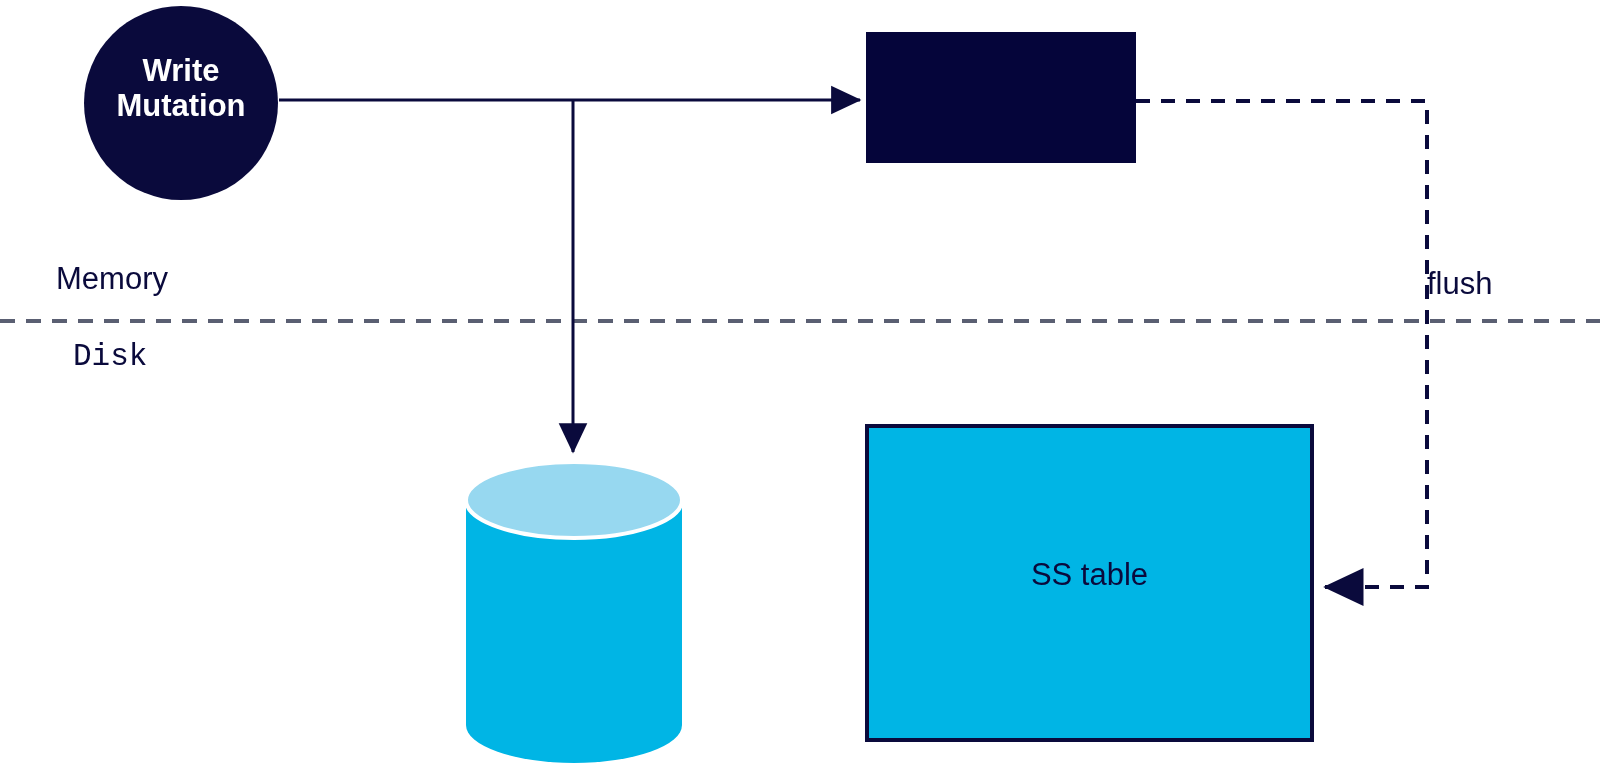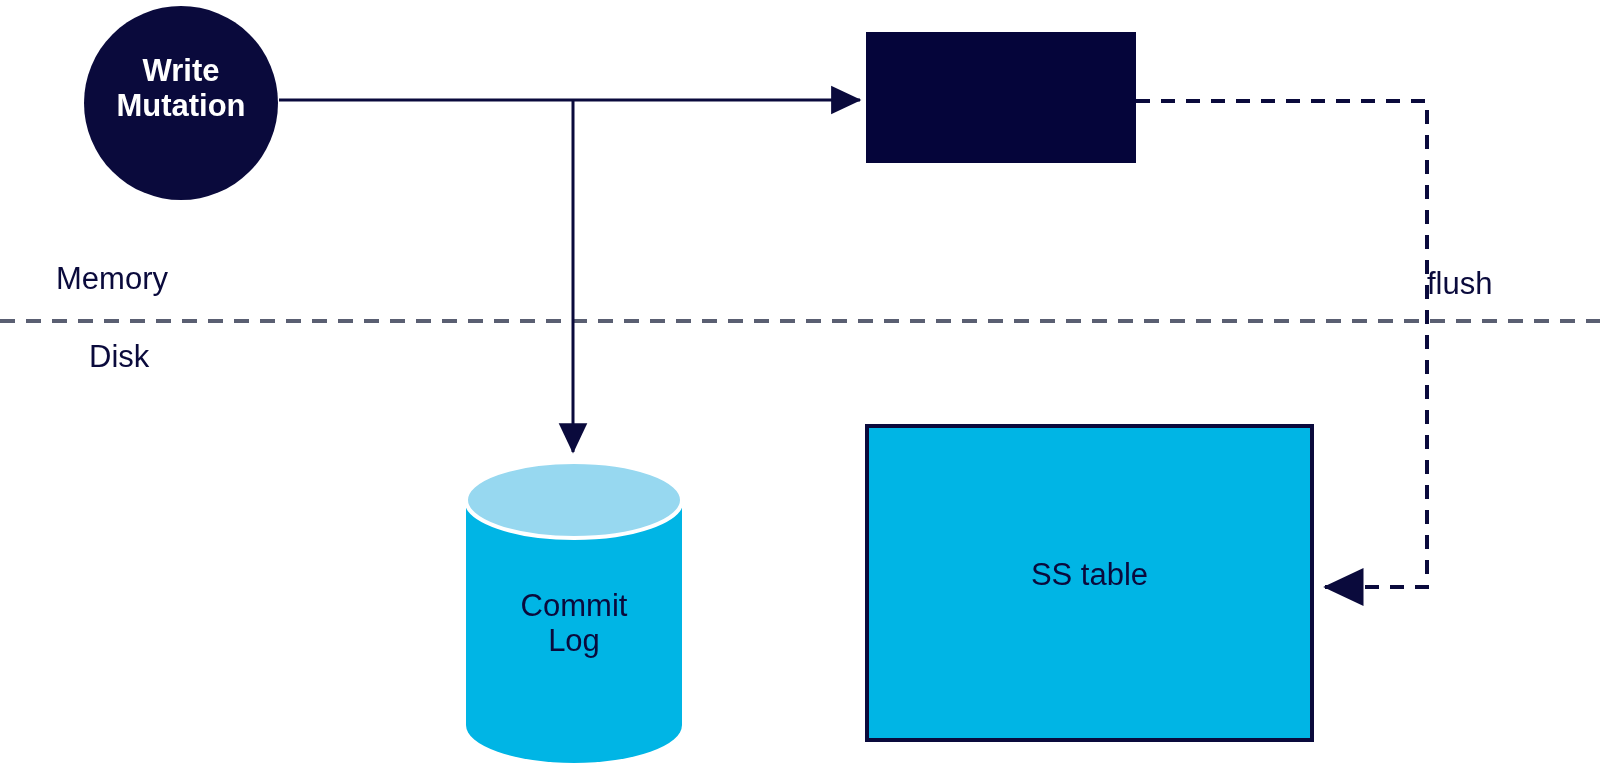--- a/index.html
+++ b/index.html
@@ -69,21 +69,21 @@
   
   .zone-label {
     position: absolute;
     color: #0a0a3c;
     font-size: 31px;
     font-weight: normal;
     white-space: nowrap;
     pointer-events: none;
   }
   #memory-label { left: 56px; top: 261px; }
-  #disk-label   { left: 89px; top: 339px; }
+  #disk-label   { left: 73px; top: 339px; font-family: Liberation Mono, monospace; }
   #flush-label  { left: 1427px; top: 219px; margin-top: 47px; }
 </style>
 </head>
 <body>
 
 <div id="canvas">
 
   <svg id="diagram-svg" viewBox="0 0 1600 763">
     <defs>
       <marker id="arrow-solid" viewBox="0 0 12 12" refX="10.5" refY="6" markerWidth="11" markerHeight="11" orient="auto-start-reverse">
@@ -115,22 +115,20 @@
                L 682 500 Z" fill="#00b5e5"></path>
 
       <ellipse cx="574" cy="500" rx="108" ry="38" fill="#97d8f0" stroke="#ffffff" stroke-width="4"></ellipse>
     </g>
   </svg>
 
   <div class="node-label" id="write-mutation-label">Write
 Mutation</div>
 
 
-  <div class="node-label" id="commitlog-label">Commit
-Log</div>
 
   <div class="node-label" id="sstable-label">SS table</div>
 
   <div class="zone-label" id="memory-label">Memory</div>
 
   <div class="zone-label" id="disk-label">Disk</div>
 
   <div class="zone-label" id="flush-label">flush</div>
 
 </div>

